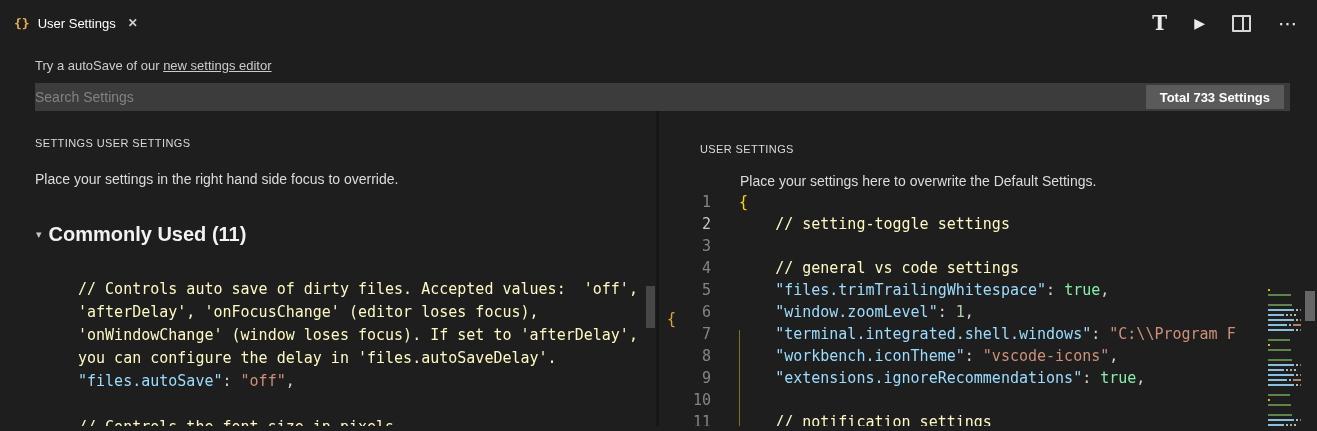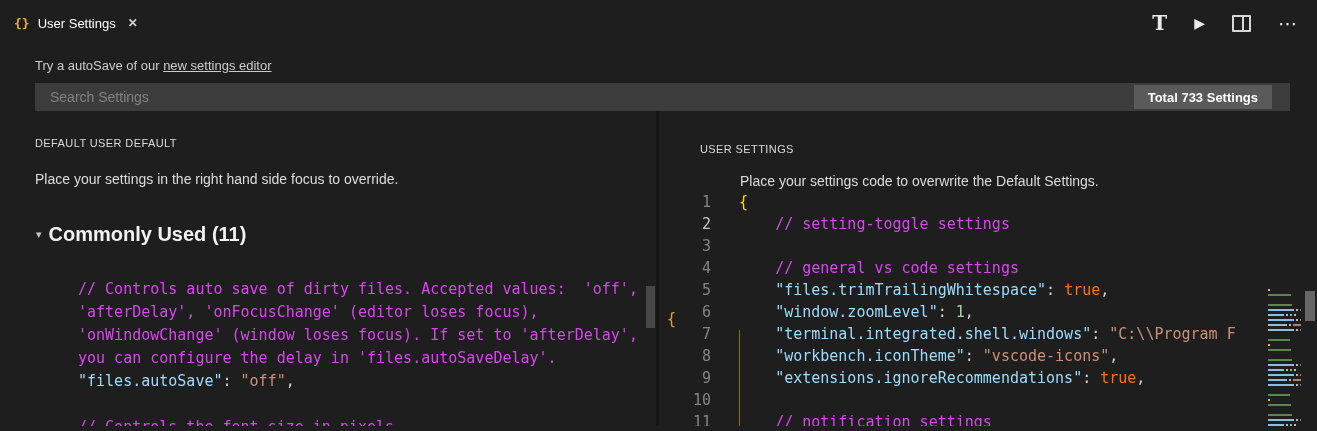--- a/index.html
+++ b/index.html
@@ -17,23 +17,23 @@
   .icon-run{font-size:14px;color:#eaeaea;}
   .icon-split{width:15px;height:13px;border:2px solid #d7d7d7;position:relative;border-radius:1px;}
   .icon-split::after{content:"";position:absolute;left:50%;top:0;bottom:0;width:2px;background:#d7d7d7;}
   .icon-more{font-size:19px;color:#eaeaea;line-height:1;}
 
   
   .preview-bar{padding:12px 0 0 35px;font-size:13px;color:#cccccc;}
   .preview-link{color:#cccccc;text-decoration:underline;cursor:pointer;}
   .search-row{position:relative;margin:10px 27px 0 35px;height:28px;}
   .search-input{width:100%;height:100%;box-sizing:border-box;background:#3c3c3c;border:none;outline:none;
-                color:#e0e0e0;font-size:14px;padding:0 160px 0 15px;font-family:"Liberation Sans",sans-serif;}
+                color:#e0e0e0;font-size:14px;padding:0 160px 0 0;font-family:"Liberation Sans",sans-serif;}
   .search-input::placeholder{color:#828282;}
-  .search-badge{position:absolute;right:18px;top:2px;bottom:2px;display:flex;align-items:center;
+  .search-badge{position:absolute;right:6px;top:2px;bottom:2px;display:flex;align-items:center;
                 padding:0 14px;background:#5a5a5a;color:#ffffff;font-size:13px;font-weight:bold;}
 
   
   .panes{display:flex;height:315px;}
   .pane-left{width:656px;position:relative;overflow:hidden;}
   .sash{width:3px;background:#161616;}
   .pane-right{flex:1;position:relative;overflow:hidden;}
 
   .pane-header{font-size:11px;color:#dadada;letter-spacing:0.4px;}
   .pane-header.left{padding:26px 0 0 35px;}
@@ -49,22 +49,22 @@
   .code{margin:32px 0 0 50px;font-family:"DejaVu Sans Mono",monospace;font-size:15px;
         line-height:23px;white-space:pre;}
   .code .code-line{min-height:23px;}
 
   .editor-lines{font-family:"DejaVu Sans Mono",monospace;font-size:15px;line-height:22px;white-space:pre;}
   .editor-lines .code-line{min-height:22px;display:flex;}
   .ln{display:inline-block;width:52px;text-align:right;color:#858585;flex:none;}
   .ln.active{color:#c6c6c6;}
   .line-content{margin-left:28px;}
 
-  .t-cm{color:#d946ef}.t-k{color:#9cdcfe}.t-s{color:#ce9178}
-  .t-kw{color:#f97316}.t-n{color:#b5cea8}.t-p{color:#d4d4d4}.t-b{color:#ffd700}
+  .t-cm{color:#fef9c3}.t-k{color:#9cdcfe}.t-s{color:#ce9178}
+  .t-kw{color:#86efac}.t-n{color:#b5cea8}.t-p{color:#d4d4d4}.t-b{color:#ffd700}
 
   .margin-brace{position:absolute;left:8px;top:197px;color:#e2a33d;
                 font-family:"DejaVu Sans Mono",monospace;font-size:15px;line-height:22px;}
   .indent-guide{position:absolute;left:80px;top:219px;bottom:0;width:1px;background:rgba(255,215,0,0.45);}
 
   
   .minimap{position:absolute;right:14px;top:170px;bottom:0;width:38px;background:#1e1e1e;
            padding:8px 0 0 0;box-sizing:border-box;overflow:hidden;}
   .mm-row{height:3px;margin:0 2px 2px 3px;white-space:nowrap;overflow:hidden;}
   .mm-bar{display:inline-block;height:2px;margin-right:2px;vertical-align:top;opacity:.85;}
@@ -101,37 +101,37 @@
   </div>
 
   <div class="search-row">
     <input class="search-input" type="text" placeholder="Search Settings" style="">
     <div class="search-badge">Total 733 Settings</div>
   </div>
 
   <div class="panes">
 
     <div class="pane-left">
-      <div class="pane-header left">DEFAULT USER DEFAULT</div>
+      <div class="pane-header left">SETTINGS USER SETTINGS</div>
       <div class="hint left">Place your settings in the right hand side focus to override.</div>
       <div class="section-header">
         <span class="fold-arrow">▾</span>
         <span class="section-title">Commonly Used (11)</span>
       </div>
       <div class="code"><div class="code-line"><span class="line-content"><span class="t-cm">// Controls auto save of dirty files. Accepted values:  'off',</span></span></div><div class="code-line"><span class="line-content"><span class="t-cm">'afterDelay', 'onFocusChange' (editor loses focus),</span></span></div><div class="code-line"><span class="line-content"><span class="t-cm">'onWindowChange' (window loses focus). If set to 'afterDelay',</span></span></div><div class="code-line"><span class="line-content"><span class="t-cm">you can configure the delay in 'files.autoSaveDelay'.</span></span></div><div class="code-line"><span class="line-content"><span class="t-k">"files.autoSave"</span><span class="t-p">: </span><span class="t-s">"off"</span><span class="t-p">,</span></span></div><div class="code-line"><span class="line-content"></span></div><div class="code-line"><span class="line-content"><span class="t-cm">// Controls the font size in pixels.</span></span></div></div>
       <div class="scrollbar-left">
         <div class="scroll-thumb"></div>
       </div>
     </div>
 
     <div class="sash"></div>
 
     <div class="pane-right">
       <div class="pane-header right">USER SETTINGS</div>
-      <div class="hint right">Place your settings code to overwrite the Default Settings.</div>
+      <div class="hint right">Place your settings here to overwrite the Default Settings.</div>
       <div class="editor-lines"><div class="code-line"><span class="ln">1</span><span class="line-content"><span class="t-b">{</span></span></div><div class="code-line"><span class="ln active">2</span><span class="line-content"><span class="t-p">    </span><span class="t-cm">// setting-toggle settings</span></span></div><div class="code-line"><span class="ln">3</span><span class="line-content"></span></div><div class="code-line"><span class="ln">4</span><span class="line-content"><span class="t-p">    </span><span class="t-cm">// general vs code settings</span></span></div><div class="code-line"><span class="ln">5</span><span class="line-content"><span class="t-p">    </span><span class="t-k">"files.trimTrailingWhitespace"</span><span class="t-p">: </span><span class="t-kw">true</span><span class="t-p">,</span></span></div><div class="code-line"><span class="ln">6</span><span class="line-content"><span class="t-p">    </span><span class="t-k">"window.zoomLevel"</span><span class="t-p">: </span><span class="t-n">1</span><span class="t-p">,</span></span></div><div class="code-line"><span class="ln">7</span><span class="line-content"><span class="t-p">    </span><span class="t-k">"terminal.integrated.shell.windows"</span><span class="t-p">: </span><span class="t-s">"C:\\Program F</span></span></div><div class="code-line"><span class="ln">8</span><span class="line-content"><span class="t-p">    </span><span class="t-k">"workbench.iconTheme"</span><span class="t-p">: </span><span class="t-s">"vscode-icons"</span><span class="t-p">,</span></span></div><div class="code-line"><span class="ln">9</span><span class="line-content"><span class="t-p">    </span><span class="t-k">"extensions.ignoreRecommendations"</span><span class="t-p">: </span><span class="t-kw">true</span><span class="t-p">,</span></span></div><div class="code-line"><span class="ln">10</span><span class="line-content"></span></div><div class="code-line"><span class="ln">11</span><span class="line-content"><span class="t-p">    </span><span class="t-cm">// notification settings</span></span></div></div>
       <span class="margin-brace">{</span>
       <div class="indent-guide"></div>
       <div class="minimap">
           <div class="mm-row"><span class="mm-bar t-b" style="width: 2px;"></span></div>
           <div class="mm-row"><span class="mm-bar t-cm" style="width: 23.4px;"></span></div>
           <div class="mm-row"></div>
           <div class="mm-row"><span class="mm-bar t-cm" style="width: 24.3px;"></span></div>
           <div class="mm-row"><span class="mm-bar t-k" style="width: 26px;"></span><span class="mm-bar t-p" style="width: 2px;"></span><span class="mm-bar t-kw" style="width: 3.6px;"></span></div>
           <div class="mm-row"><span class="mm-bar t-k" style="width: 16.2px;"></span><span class="mm-bar t-p" style="width: 2px;"></span><span class="mm-bar t-n" style="width: 2px;"></span><span class="mm-bar t-p" style="width: 2px;"></span></div>

